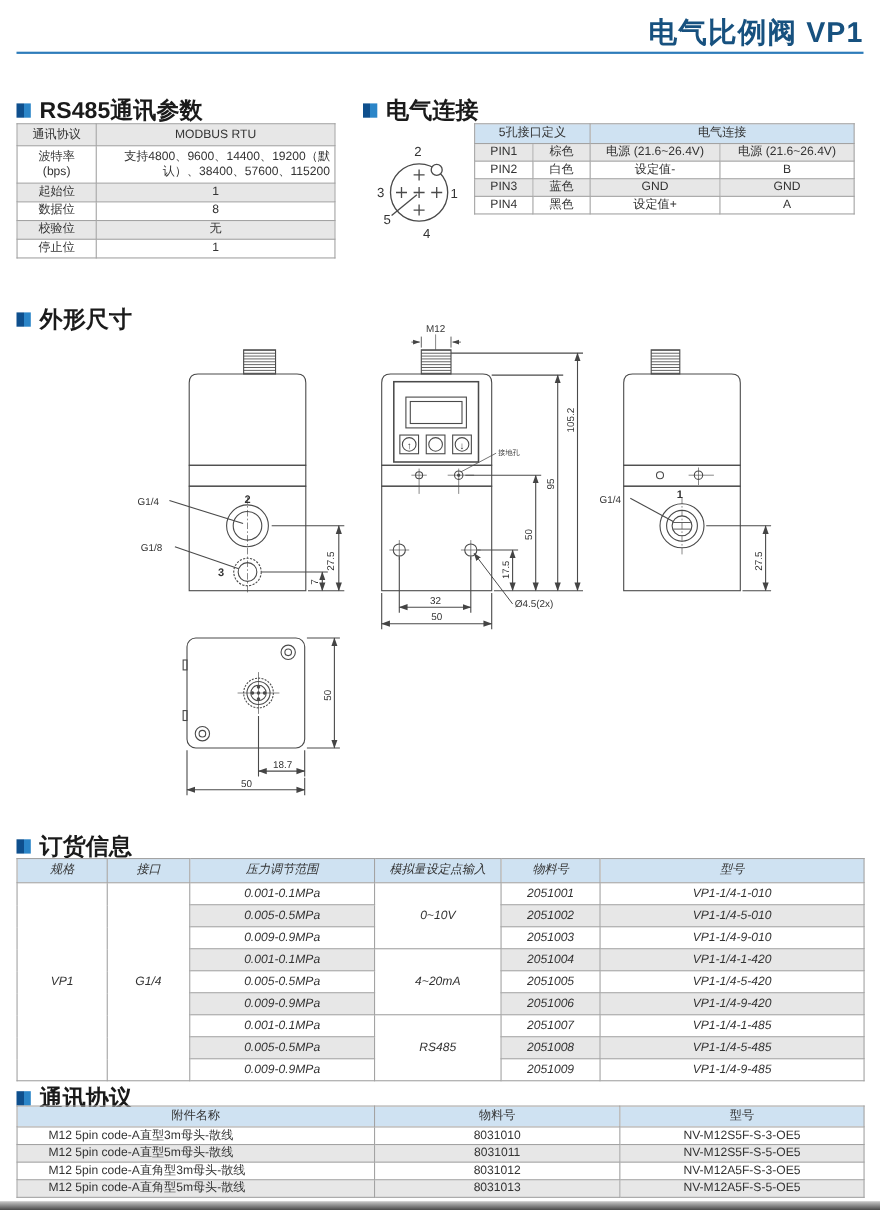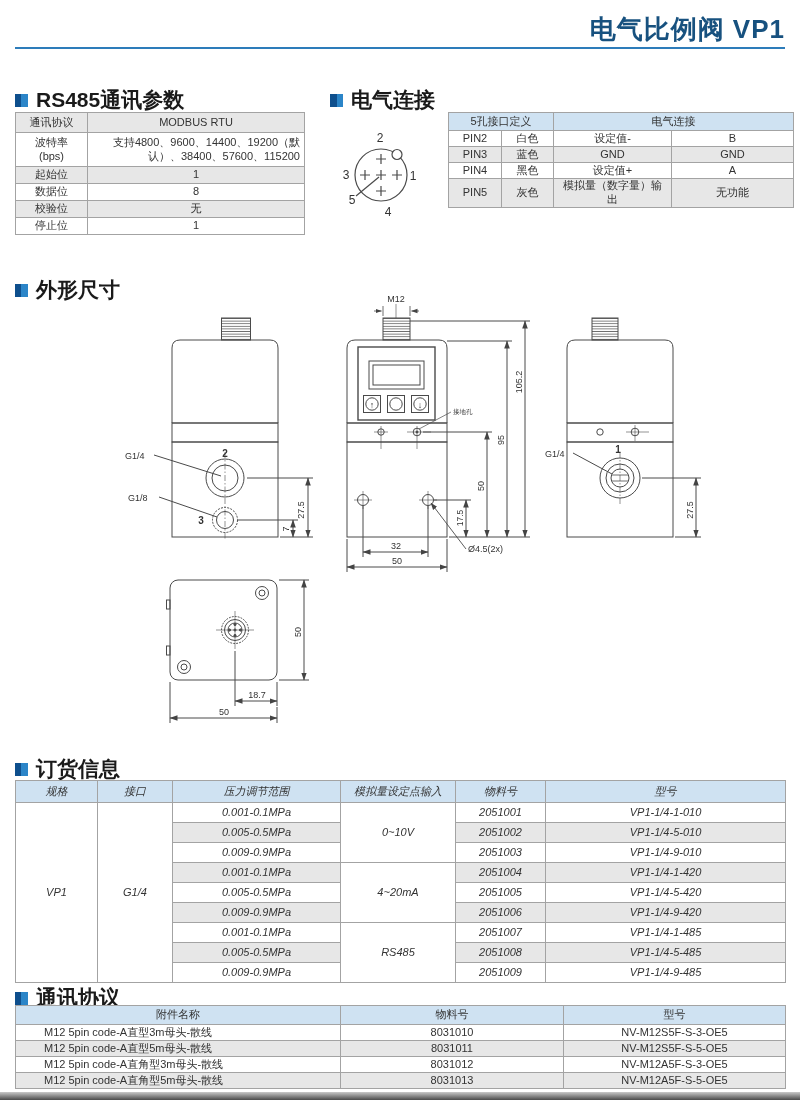--- a/index.html
+++ b/index.html
@@ -89,55 +89,55 @@
       <path d="M46,71 H56 M51,66 V76"></path>
       <path d="M26,76 L49,57"></path>
     </g>
     <text x="83" y="60" font-size="12" text-anchor="middle">1</text>
     <text x="50" y="22" font-size="12" text-anchor="middle">2</text>
     <text x="16" y="59" font-size="12" text-anchor="middle">3</text>
     <text x="58" y="96" font-size="12" text-anchor="middle">4</text>
     <text x="22" y="84" font-size="12" text-anchor="middle">5</text>
   </svg>
 
-  <table style="left:448px;top:112px;width:345px;padding-left:16px;">
+  <table style="left:431px;top:112px;width:345px;padding-left:16px;">
     <colgroup>
         <col style="width:53px">
         <col style="width:52px">
         <col style="width:118px">
         <col style="width:122px">
       </colgroup>
     <tbody>
         <tr style="height:18px">
       <td colspan="2" class="bl">5孔接口定义</td>
       <td colspan="2" class="bl">电气连接</td>
     </tr>
+    <tr style="height:16px" class="gr">
+      <td>PIN1</td>
+      <td>棕色</td>
+      <td>电源 (21.6~26.4V)</td>
+      <td>电源 (21.6~26.4V)</td>
+    </tr>
     <tr style="height:16px">
       <td>PIN2</td>
       <td>白色</td>
       <td>设定值-</td>
       <td>B</td>
     </tr>
     <tr style="height:16px" class="gr">
       <td>PIN3</td>
       <td>蓝色</td>
       <td>GND</td>
       <td>GND</td>
     </tr>
     <tr style="height:16px">
       <td>PIN4</td>
       <td>黑色</td>
       <td>设定值+</td>
       <td>A</td>
-    </tr>
-    <tr style="height:16px" class="gr">
-      <td>PIN5</td>
-      <td>灰色</td>
-      <td>模拟量（数字量）输出</td>
-      <td>无功能</td>
     </tr>
   </tbody>
     </table>
 
   <div class="sec" style="left:15px;top:276px;">
     <span class="bullet"></span>
     <span class="txt">外形尺寸</span>
   </div>
 
   <svg style="position:absolute;left:15px;top:292px;" width="770" height="440" viewBox="15 292 770 440">

